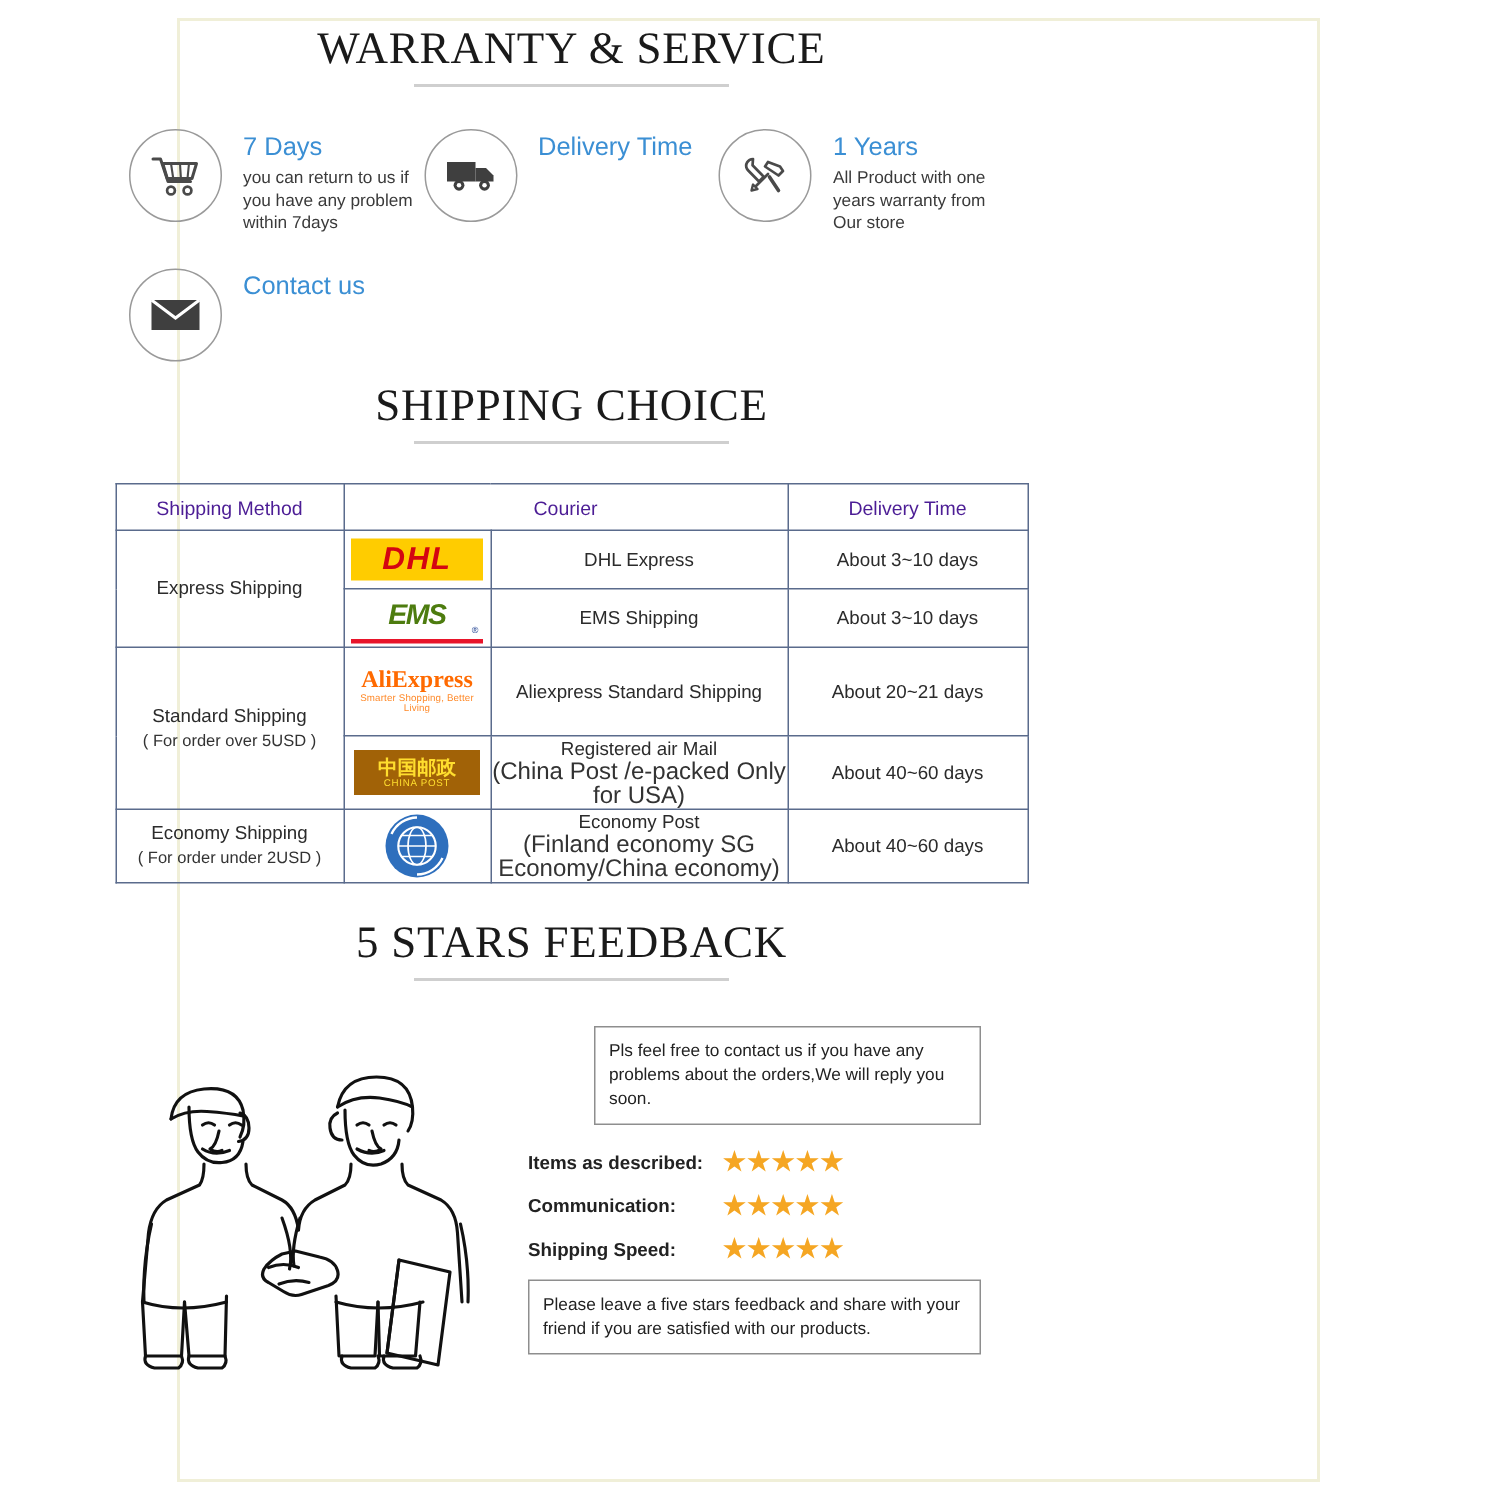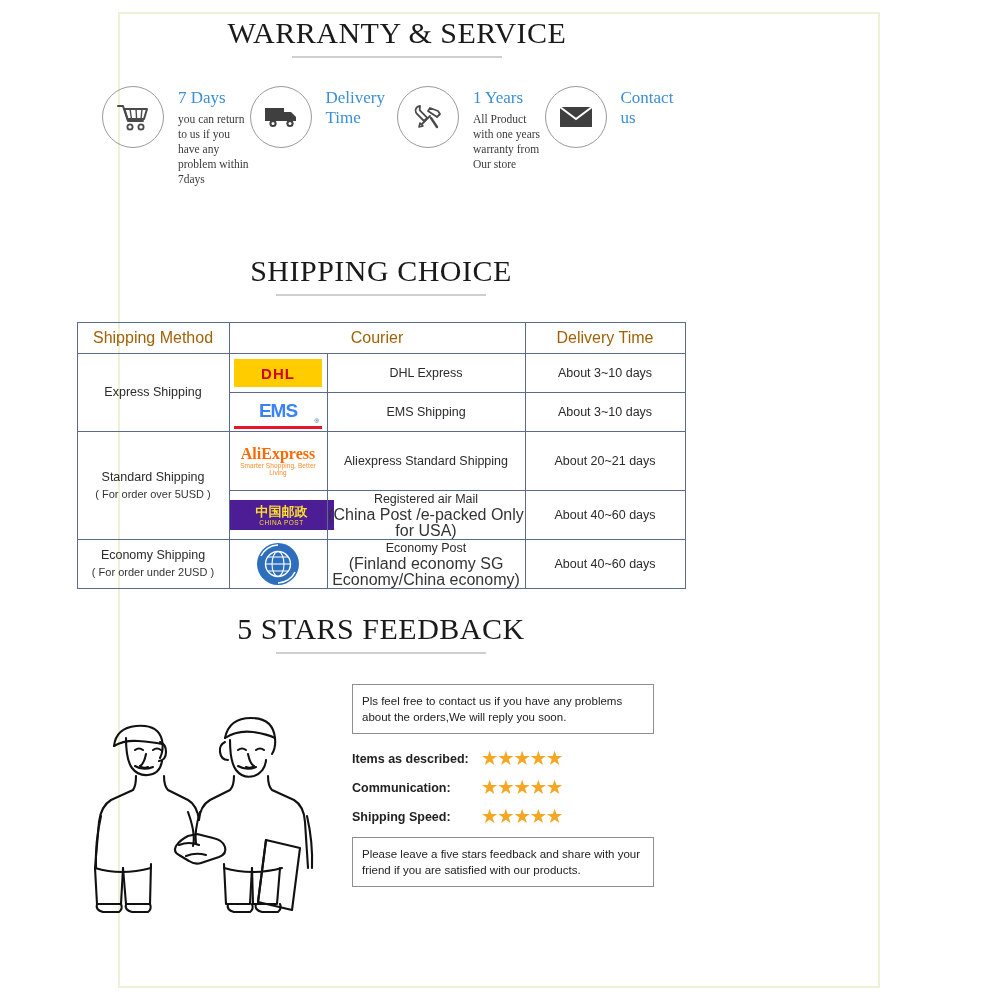--- a/index.html
+++ b/index.html
@@ -43,31 +43,30 @@
   .title-rule {
     width: 210px;
     height: 2px;
     background: #cfcfcf;
     margin: 6px auto 0 auto;
   }
 
   
   .warranty-wrap {
     position: absolute;
-    left: 16px;
+    left: 0;
     top: 16px;
     width: 762px;
   }
   .warranty-grid {
     margin: 28px auto 0 auto;
     width: 590px;
     display: grid;
-    grid-template-columns: 1fr 1fr 1fr 1fr;
+    grid-template-columns: 1fr 1fr 1fr;
     grid-row-gap: 22px;
-    font-family: Liberation Serif, serif;
   }
   .w-item {
     display: flex;
     align-items: flex-start;
   }
   .w-icon {
     width: 60px;
     height: 60px;
     border: 1.6px solid #9a9a9a;
     border-radius: 50%;
@@ -107,23 +106,23 @@
   }
   table.ship th, table.ship td {
     border: 1px solid #5a6b8c;
     padding: 0;
     text-align: center;
     vertical-align: middle;
     font-size: 12.5px;
     color: #2b2b2b;
   }
   table.ship th {
-    color: #a16207;
+    color: #4c1d95;
     font-weight: 400;
-    font-size: 16px;
+    font-size: 13px;
     height: 30px;
   }
   .col-method { width: 152px; }
   .col-logo   { width: 98px; }
   .col-courier{ width: 198px; }
   .col-time   { width: 160px; }
   td.method { line-height: 17px; padding: 6px 4px; }
   td.method .sub { font-size: 11px; color: #333; }
   td.courier { line-height: 16px; padding: 6px 6px; }
   td.courier .sub2 { font-size: 16px; color: #333; display: block; }
@@ -131,42 +130,42 @@
   td.logo { padding: 4px 2px; height: 38px; }
 
   
   .logo-dhl {
     width: 88px; height: 28px; margin: 0 auto;
     background: #ffcc00;
     display: flex; align-items: center; justify-content: center;
     position: relative;
   }
   .logo-dhl span {
-    color: #d40511; font-weight: bold; 
-    font-size: 15px; letter-spacing: 1px;
+    color: #d40511; font-weight: bold; font-style: italic;
+    font-size: 21px; letter-spacing: 1px;
   }
   .logo-ems {
     width: 88px; height: 30px; margin: 0 auto;
     background: #ffffff; border-bottom: 3px solid #e8142a;
     display: flex; align-items: center; justify-content: center;
     position: relative;
   }
   .logo-ems span {
-    color: #3b82f6; font-weight: bold; font-size: 19px;
+    color: #4d7c0f; font-weight: bold; font-style: italic; font-size: 19px;
     letter-spacing: -1px;
   }
   .logo-ems .mini { position:absolute; right:3px; bottom:2px; font-size:6px; color:#1b3d8f; font-style:normal; font-weight:normal;}
   .logo-ali {
     width: 92px; margin: 14px auto; text-align: center; line-height: 1.05;
   }
   .logo-ali .a1 { font-size: 16px; font-weight: bold; color: #ff6a00; font-family: "Liberation Serif", serif;}
   .logo-ali .a2 { font-size: 6.5px; color: #ff8a2a; letter-spacing: 0.1px; }
   .logo-post {
-    width: 104px; height: 30px; margin: 0 auto;
-    background: #4c1d95; color: #ffde2e;
+    width: 84px; height: 30px; margin: 0 auto;
+    background: #a16207; color: #ffde2e;
     display: flex; flex-direction: column; align-items: center; justify-content: center;
     line-height: 1;
   }
   .logo-post .p1 { font-size: 13px; font-weight: bold; }
   .logo-post .p2 { font-size: 6.5px; margin-top: 2px; letter-spacing: 0.5px; }
   .logo-un {
     width: 46px; height: 46px; margin: 0 auto;
     border-radius: 50%;
     display: flex; align-items: center; justify-content: center;
   }
@@ -195,20 +194,21 @@
     left: 352px;
     top: 4px;
     width: 302px;
   }
   .fb-note {
     border: 1px solid #8e8e8e;
     padding: 8px 9px;
     font-size: 11.5px;
     line-height: 16px;
     color: #222;
+    margin-left: 44px;
   }
   .rating-rows { margin-top: 16px; }
   .rating-row {
     display: flex;
     align-items: center;
     margin-bottom: 12px;
     font-weight: bold;
   }
   .rating-label {
     width: 130px;

